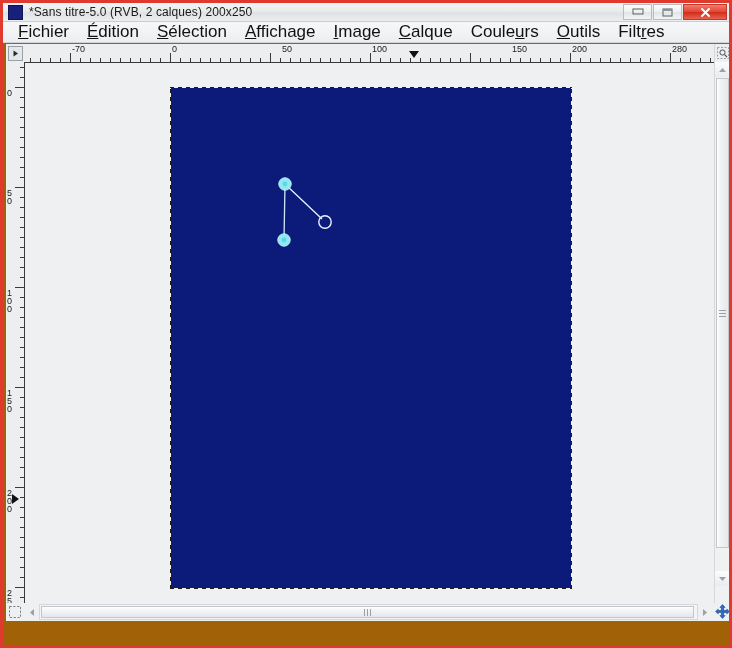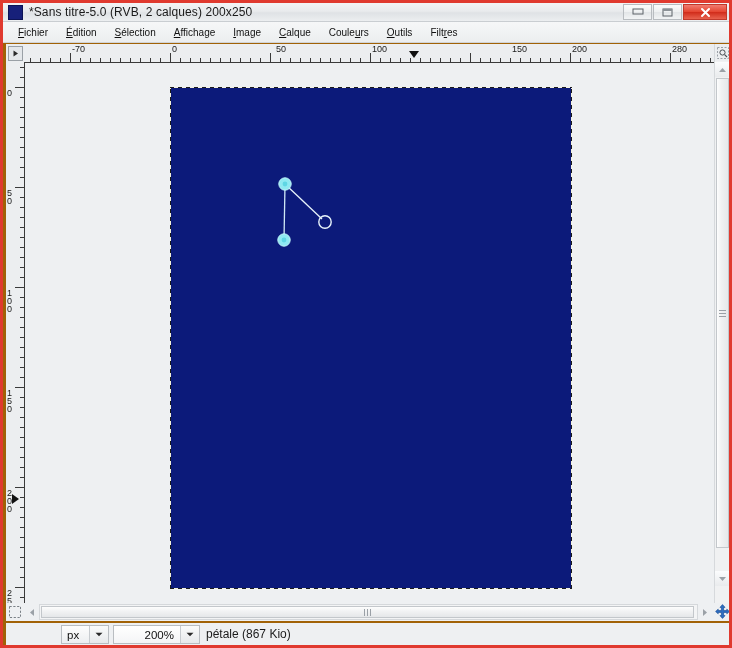--- a/index.html
+++ b/index.html
@@ -90,21 +90,21 @@
     width: 726px;
     height: 21px;
     background: linear-gradient(to bottom, #f6f7f8 0%, #eceeef 100%);
     border-bottom: 1px solid #d0d4d8;
     display: flex;
     align-items: center;
     box-sizing: border-box;
     padding-left: 6px;
   }
   .menu-item {
-    font-size: 10px;
+    font-size: 17px;
     color: #111;
     padding: 2px 9px 2px 9px;
     white-space: nowrap;
     cursor: default;
   }
   .mn {
     text-decoration: underline;
   }
 
   
@@ -519,21 +519,21 @@
       <div class="htick minor" style="left: 616px;"></div>
       <div class="htick minor" style="left: 626px;"></div>
       <div class="htick minor" style="left: 636px;"></div>
       <div class="htick major" style="left: 646px;"></div>
       <div class="htick minor" style="left: 656px;"></div>
       <div class="htick minor" style="left: 666px;"></div>
       <div class="htick minor" style="left: 676px;"></div>
       <div class="htick minor" style="left: 686px;"></div>
       <div class="hlabel" style="left: 48px;">-70</div>
       <div class="hlabel" style="left: 148px;">0</div>
-      <div class="hlabel" style="left: 252px;">50</div>
+      <div class="hlabel" style="left: 258px;">50</div>
       <div class="hlabel" style="left: 348px;">100</div>
       <div class="hlabel" style="left: 448px; margin-left: 40px;">150</div>
       <div class="hlabel" style="left: 548px;">200</div>
       <div class="hlabel" style="left: 648px;">280</div>
       <div id="h-pos-marker" style="left: 385px;"></div>
     </div>
 
   <div id="v-ruler">
       <div class="vtick minor" style="top: 5px;"></div>
       <div class="vtick minor" style="top: 15px;"></div>
@@ -687,33 +687,14 @@
         <path d="M5 4.5 L1 1 L1 8 Z" fill="#9ba1a7"></path>
       </svg>
     </div>
     <div id="hs-nav">
       <svg width="15" height="15" viewBox="0 0 15 15">
         <path d="M7.5 0.6 L10 3.4 L8.6 3.4 L8.6 6.6 L11.8 6.6 L11.8 5.2 L14.4 7.5 L11.8 9.8 L11.8 8.4 L8.6 8.4 L8.6 11.6 L10 11.6 L7.5 14.4 L5 11.6 L6.4 11.6 L6.4 8.4 L3.2 8.4 L3.2 9.8 L0.6 7.5 L3.2 5.2 L3.2 6.6 L6.4 6.6 L6.4 3.4 L5 3.4 Z" fill="#2e6fc4" stroke="#1b4f96" stroke-width="0.7" stroke-linejoin="round"></path>
       </svg>
     </div>
   </div>
 
-  <div id="status-bar">
-    <div id="unit-combo">
-      <div class="cval">px</div>
-      <div class="combo-arrow-box">
-        <svg width="8" height="5" viewBox="0 0 8 5">
-          <path d="M0.5 0.8 L4 4.3 L7.5 0.8 Z" fill="#2a2a2a"></path>
-        </svg>
-      </div>
-    </div>
-    <div id="zoom-combo">
-      <div class="cval">200%</div>
-      <div class="combo-arrow-box">
-        <svg width="8" height="5" viewBox="0 0 8 5">
-          <path d="M0.5 0.8 L4 4.3 L7.5 0.8 Z" fill="#2a2a2a"></path>
-        </svg>
-      </div>
-    </div>
-    <div id="status-text">pétale (867 Kio)</div>
-  </div>
 
 </div>
 
 </body></html>

